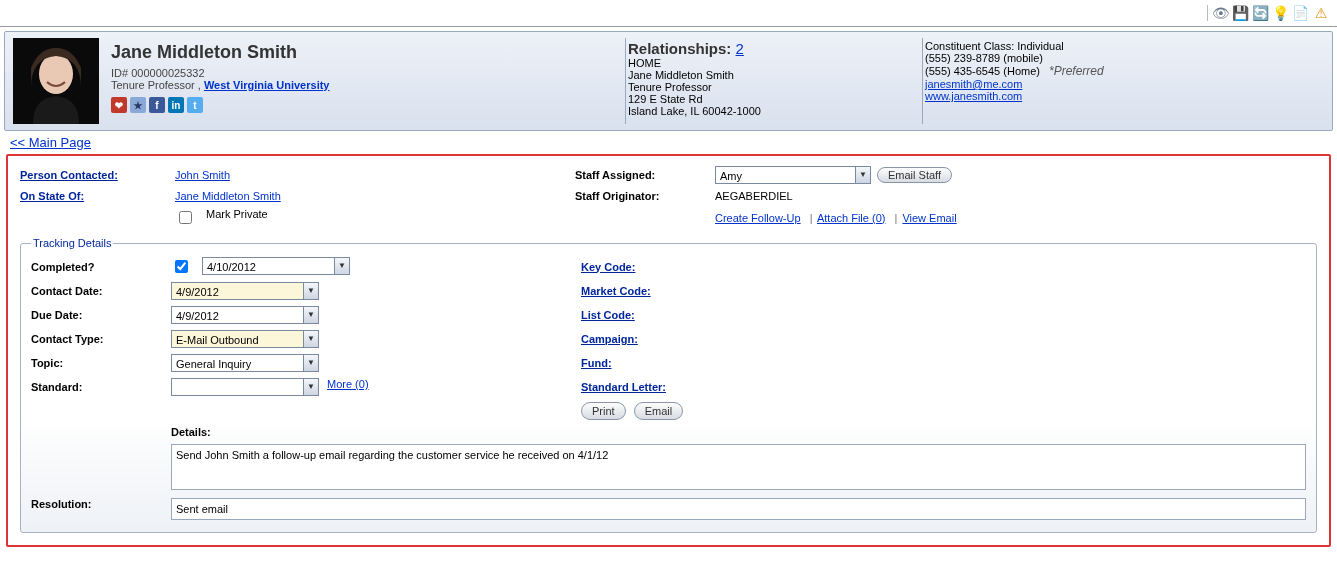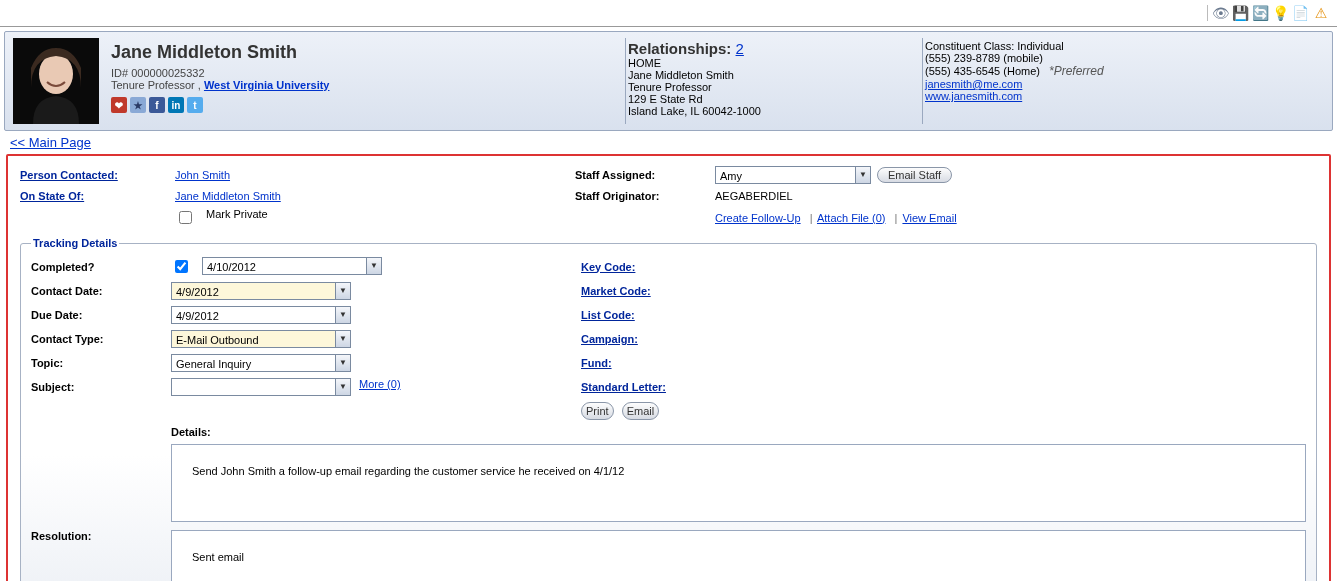--- a/index.html
+++ b/index.html
@@ -22,29 +22,29 @@
   .rel-title b{color:#333}
   .pref{font-style:italic;font-size:12px;color:#555;margin-left:6px}
   .main-link{margin:2px 0 4px 10px;font-size:13px}
   .form-wrap{margin:0 6px 6px 6px;border:2px solid #d33;border-radius:2px;padding:10px 12px 12px 12px;position:relative}
   .top-grid{display:grid;grid-template-columns:155px 400px 140px 1fr;row-gap:6px;align-items:center;font-size:11px}
   .lab-link{font-weight:bold;color:#00259b;text-decoration:underline}
   .val-link{color:#0033cc;text-decoration:underline}
   .plain-lab{font-weight:bold}
   .select-like{display:inline-block;width:156px;height:18px;border:1px solid #7a8aa0;background:#fff;position:relative;font-size:11px;padding:0 16px 0 4px;line-height:18px;box-sizing:border-box}
   .select-like .arr{position:absolute;right:0;top:0;width:14px;height:100%;background:linear-gradient(#f4f6fa,#cdd6e4);border-left:1px solid #7a8aa0;display:flex;align-items:center;justify-content:center;font-size:8px;color:#333}
-  .wide{width:180px}
+  .wide{width:148px}
   .yellowish{background:#fdf7da}
-  .btn{display:inline-block;padding:2px 4px;font-size:11px;background:linear-gradient(#fdfdfd,#d7dbe3);border:1px solid #8a96a8;border-radius:10px;cursor:pointer;color:#333}
+  .btn{display:inline-block;padding:2px 10px;font-size:11px;background:linear-gradient(#fdfdfd,#d7dbe3);border:1px solid #8a96a8;border-radius:10px;cursor:pointer;color:#333}
   .btn-sm{padding:1px 10px}
   fieldset.track{border:1px solid #a7b2c4;border-radius:3px;margin:10px 0 0 0;padding:8px 10px 10px 10px;background:linear-gradient(#fff 0%,#fff 60%,#eef1f6 100%)}
-  fieldset.track legend{font-size:11px;color:#00259b;padding:0 2px;font-weight:bold}
+  fieldset.track legend{font-size:11px;color:#00259b;padding:0 2px;font-weight:normal}
   .track-grid{display:grid;grid-template-columns:140px 410px 1fr;row-gap:6px;align-items:center}
   .chk{width:13px;height:13px;vertical-align:middle;margin-right:6px}
-  .textarea{width:100%;box-sizing:border-box;border:1px solid #9aa8bf;background:#fff;font-family:Verdana,Arial,sans-serif;font-size:11px;padding:20px;resize:none}
+  .textarea{width:100%;box-sizing:border-box;border:1px solid #9aa8bf;background:#fff;font-family:Verdana,Arial,sans-serif;font-size:11px;padding:4px;resize:none}
   .row-actions a{margin-right:4px}
   .pipe{color:#777;margin:0 2px}
   .inline-row{display:flex;align-items:flex-start;gap:8px}
   .staff-row{display:flex;align-items:center;gap:6px}
 </style>
 </head>
 <body>
 
 <div class="toolbar">
   <span class="toolbar-sep"></span>
@@ -184,21 +184,21 @@
 
       <div class="plain-lab">Topic:</div>
       <div>
         <span class="select-like wide">
           <span>General Inquiry</span>
           <span class="arr">▼</span>
         </span>
       </div>
       <div><a class="lab-link">Fund:</a></div>
 
-      <div class="plain-lab">Subject:</div>
+      <div class="plain-lab">Standard:</div>
       <div class="inline-row">
         <span class="select-like wide">
           <span></span>
           <span class="arr">▼</span>
         </span>
         <a>More (0)</a>
       </div>
 
       <div><a class="lab-link">Standard Letter:</a></div>
       <div></div>

